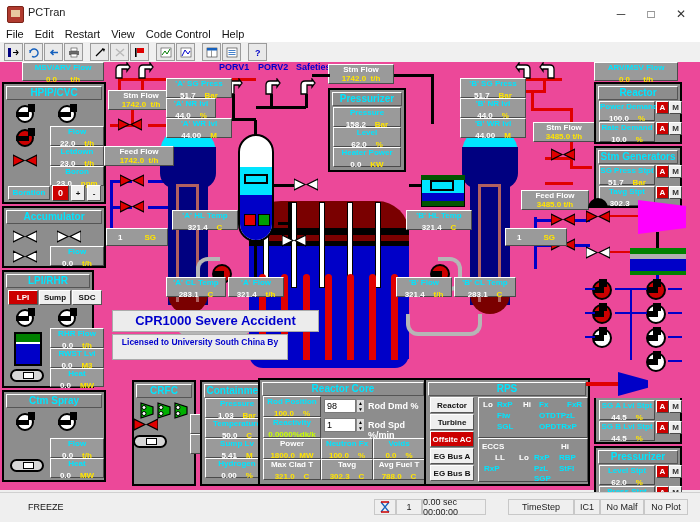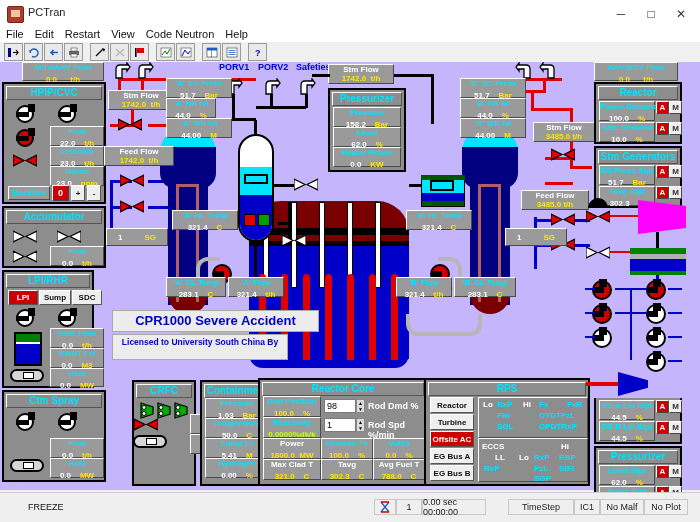--- a/index.html
+++ b/index.html
@@ -15,21 +15,21 @@
   .win-btn{width:30px;height:22px;display:flex;align-items:center;justify-content:center;font-size:12px;color:#333;}
 
   .menubar{position:absolute;left:0;top:26px;width:700px;height:16px;background:#fff;display:flex;align-items:center;padding-left:6px;}
   .menu-item{font-size:11px;color:#111;margin-right:11px;}
 
   .toolbar{position:absolute;left:0;top:42px;width:700px;height:20px;background:#f0f0f0;border-bottom:1px solid #d5d5d5;display:flex;align-items:center;padding-left:4px;}
   .tbtn{width:17px;height:16px;margin-right:1px;border:1px solid #9b9b9b;background:#e9e9e9;position:relative;display:flex;align-items:center;justify-content:center;font-size:9px;color:#333;overflow:hidden;}
   .tsep{width:6px;}
 
   
-  #mimic{position:absolute;left:0;top:62px;width:700px;height:428px;background:#c4b5fd;}
+  #mimic{position:absolute;left:0;top:62px;width:700px;height:428px;background:#ec4899;}
 
   .panel{position:absolute;background:#8d8d8d;border:2px solid #000;box-sizing:border-box;}
   .hdr{color:#00e5ff;font-size:10px;font-weight:bold;text-align:center;background:#8d8d8d;border:1px solid #fff;border-right-color:#555;border-bottom-color:#555;margin:2px;line-height:12px;}
 
   
   .ro{position:absolute;background:#9a9a9a;border:1px solid #fff;border-right-color:#4a4a4a;border-bottom-color:#4a4a4a;box-sizing:border-box;text-align:center;}
   .ro .lb{color:#00e5ff;font-size:8px;font-weight:bold;line-height:9px;white-space:nowrap;}
   .ro .vrow{line-height:9px;white-space:nowrap;}
   .ro .vl{color:#fff;font-size:8px;font-weight:bold;}
   .ro .un{color:#ffe400;font-size:8px;font-weight:bold;}
@@ -101,21 +101,21 @@
       <div class="win-btn">□</div>
       <div class="win-btn">✕</div>
     </div>
   </div>
 
   <div class="menubar">
     <div class="menu-item">File</div>
     <div class="menu-item">Edit</div>
     <div class="menu-item">Restart</div>
     <div class="menu-item">View</div>
-    <div class="menu-item">Code Neutron</div>
+    <div class="menu-item">Code Control</div>
     <div class="menu-item">Help</div>
   </div>
 
   <div class="toolbar">
     <div class="tbtn">
         <svg width="12" height="11">
           <rect x="0" y="1" width="3" height="9" fill="#000080"></rect>
           <path d="M5 5.5 L10 5.5 M8 3 L10 5.5 L8 8" stroke="#000" fill="none" stroke-width="1.2"></path>
         </svg>
       </div>

